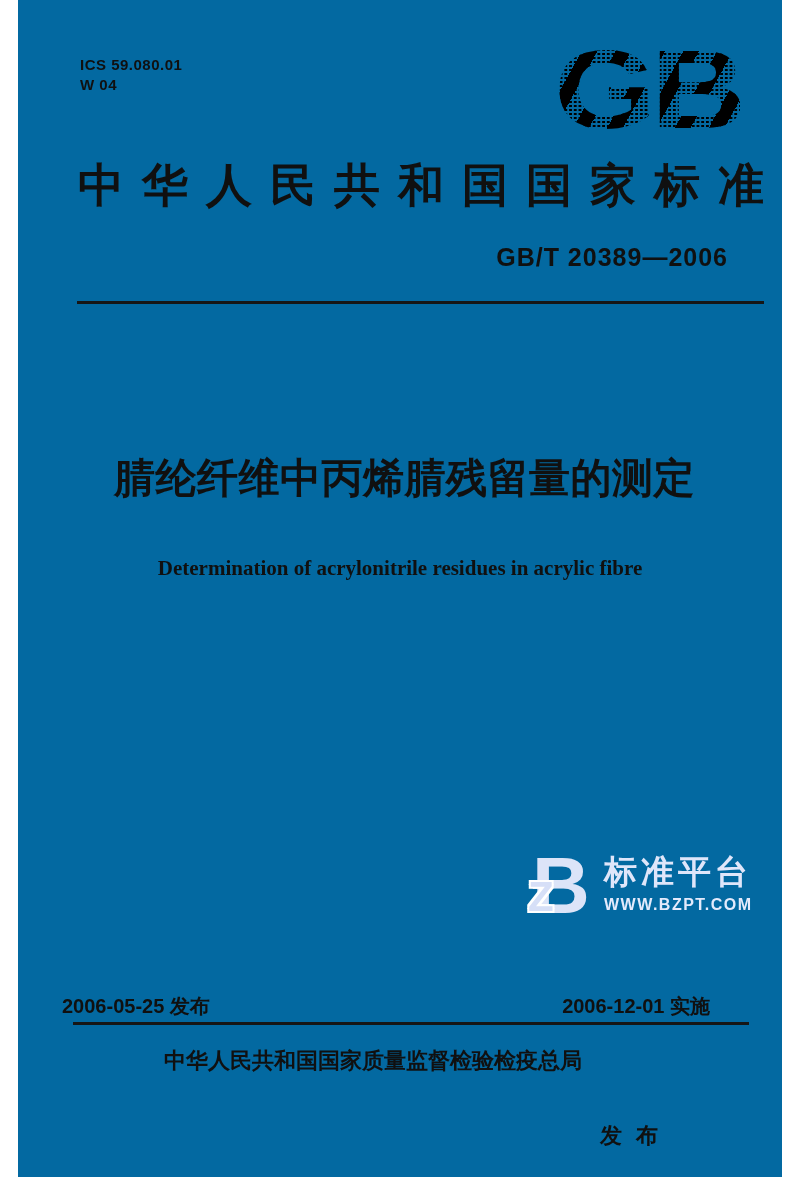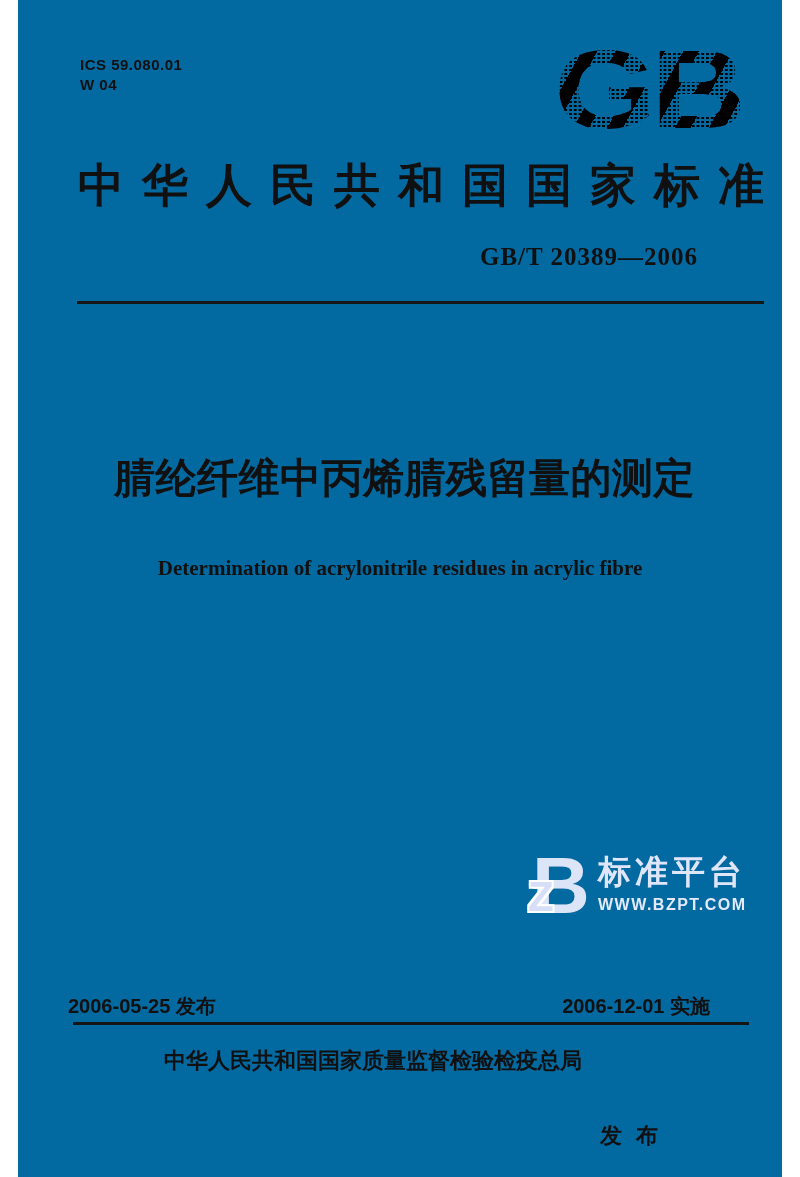--- a/index.html
+++ b/index.html
@@ -46,22 +46,22 @@
   
   .heading {
     position:absolute; left:60px; top:161px; width:686px; margin:0;
     font-family:Liberation Serif, serif;
     font-weight:bold; font-size:46px; line-height:50px;
     text-align:justify; text-align-last:justify;
     white-space:nowrap;
   }
 
   .std-no {
-    position:absolute; right:84px; top:243px;
-    font-family:Liberation Serif, serif;
+    position:absolute; right:54px; top:243px;
+    font-family:Liberation Sans, sans-serif;
     font-weight:bold; font-size:25px;
     letter-spacing:1px;
   }
 
   .rule { position:absolute; background:#161616; }
   .rule-top { left:59px; top:301px; width:687px; height:3px; }
   .rule-bottom { left:55px; top:1022px; width:676px; height:3px; }
 
   .title-cn {
     position:absolute; left:9px; right:0; top:454px; margin:0;
@@ -89,21 +89,21 @@
     font-weight:bold; font-size:80px; line-height:72px;
     color:#dce4f8;
   }
   .wm-z {
     position:absolute; left:-4px; bottom:4px;
     font-family:"Liberation Sans", sans-serif;
     font-weight:bold; font-size:42px; line-height:42px;
     color:#d6dff7;
     text-shadow:2px 2px 0 #fff, -2px -2px 0 #fff, 2px -2px 0 #fff, -2px 2px 0 #fff;
   }
-  .wm-text { margin-left:4px; padding-top:4px; }
+  .wm-text { margin-left:10px; padding-top:4px; }
   .wm-name {
     font-family:"Liberation Sans", sans-serif;
     font-weight:bold; font-size:33px; line-height:36px;
     letter-spacing:4px;
     color:#dfe6fa;
     white-space:nowrap;
   }
   .wm-url {
     margin-top:6px;
     font-family:Liberation Sans, sans-serif;
@@ -112,21 +112,21 @@
     color:#e4eafc;
     white-space:nowrap;
   }
 
   
   .date-issue, .date-impl {
     position:absolute; top:993px;
     font-family:"Liberation Sans", sans-serif;
     font-weight:bold; font-size:20px;
   }
-  .date-issue { left:50px; }
+  .date-issue { left:44px; }
   .date-impl { right:72px; }
 
   
   .agencies {
     position:absolute; left:146px; top:1047px; width:420px;
     font-family:"Liberation Serif", serif;
     font-weight:bold; font-size:22px; line-height:28px;
   }
   .agency1 { white-space:nowrap; }
   .agency2 { text-align:justify; text-align-last:justify; white-space:nowrap; }

